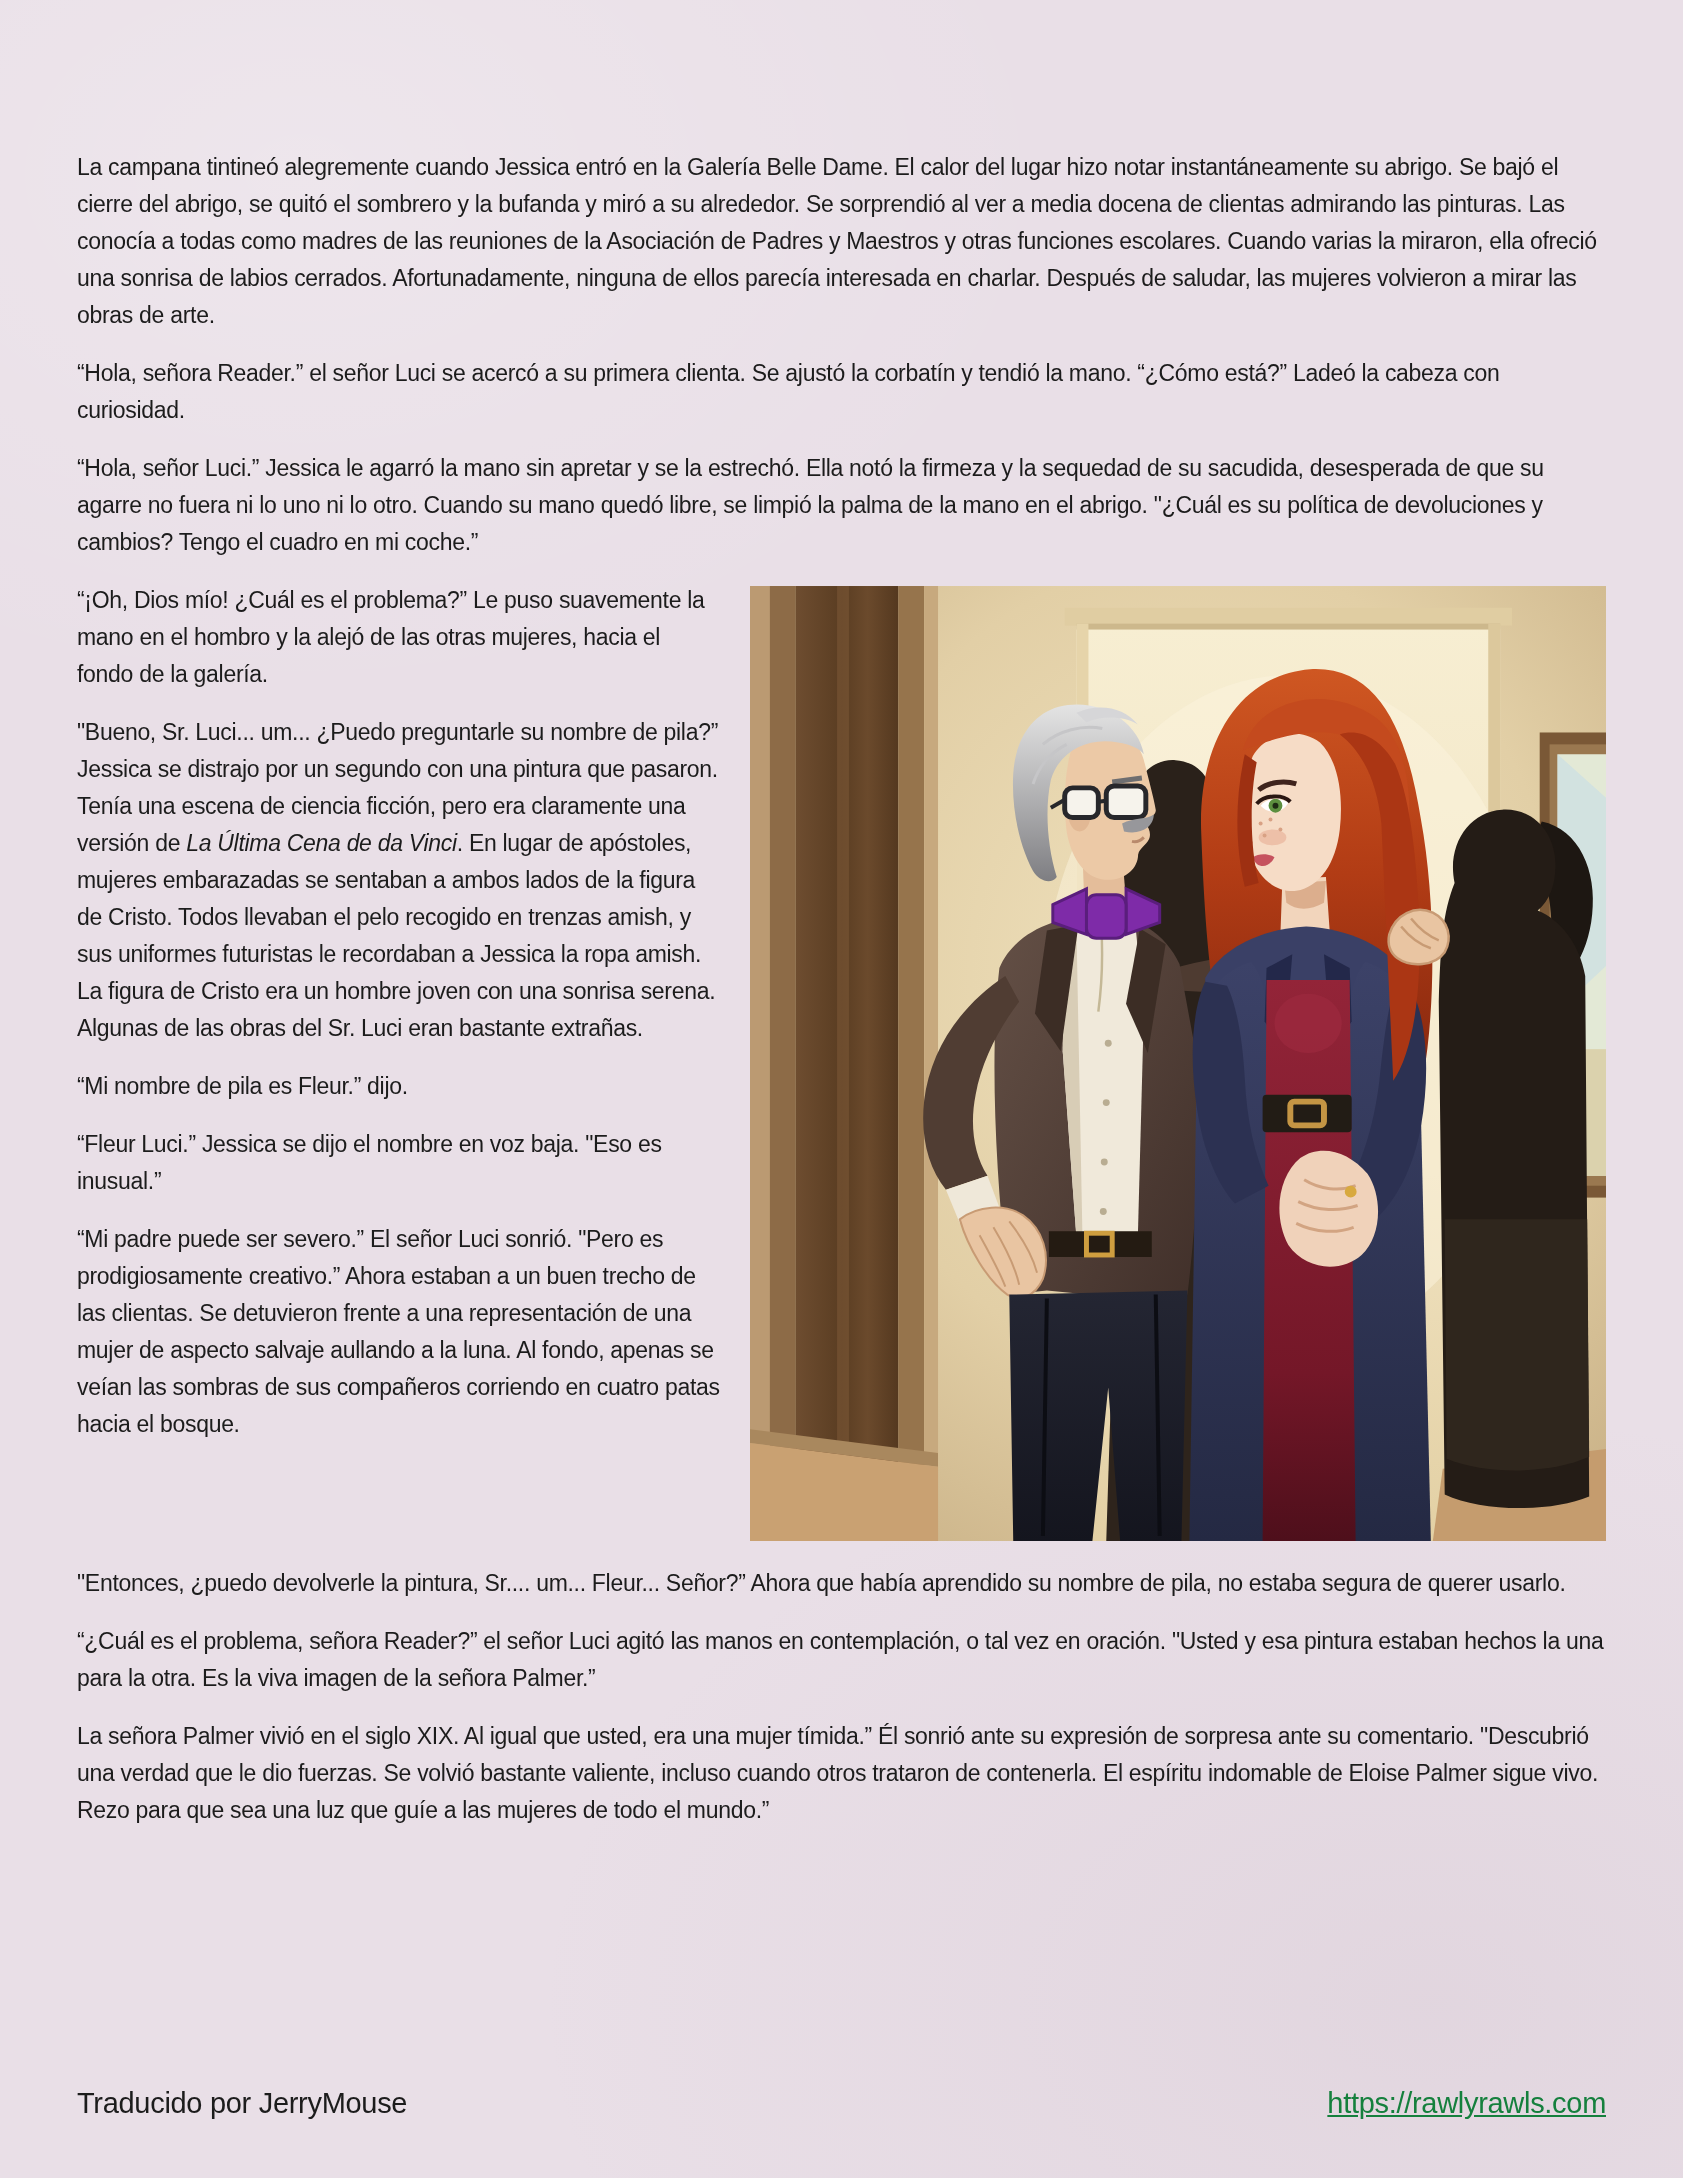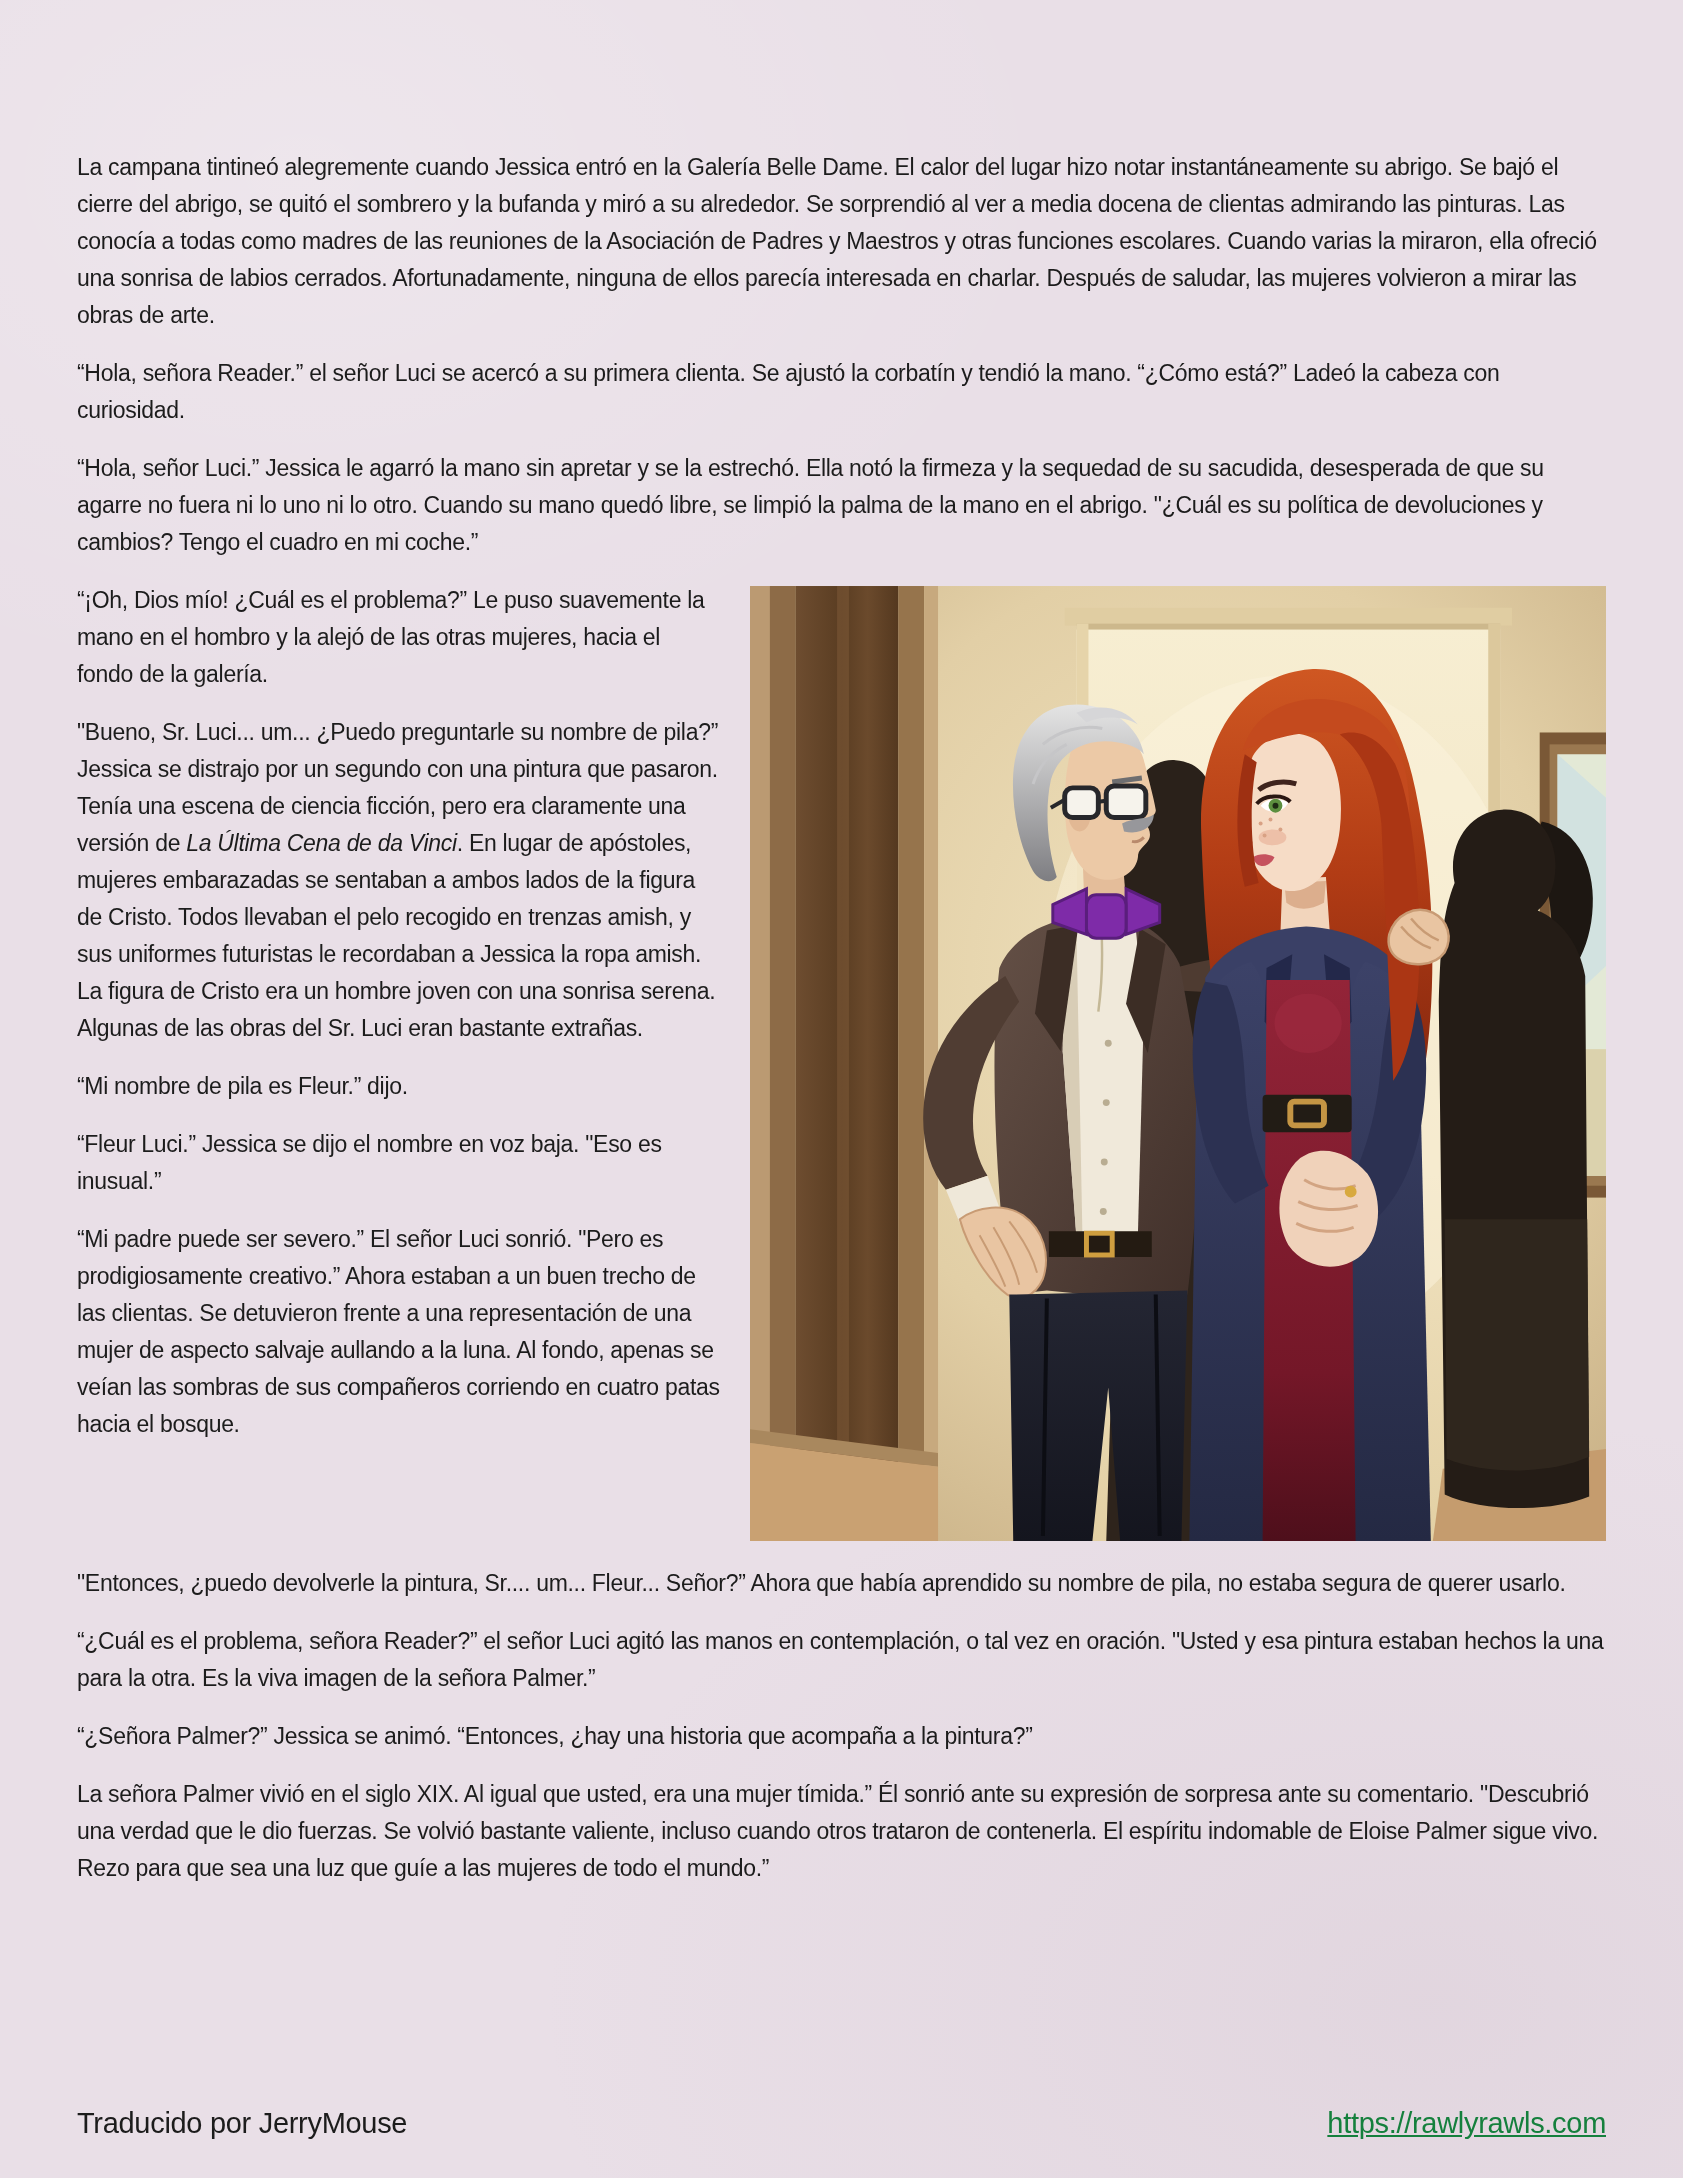--- a/index.html
+++ b/index.html
@@ -22,21 +22,21 @@
   .illus{
     float:right;width:856px;height:955px;
     margin:4px 0 24px 28px;padding:0;
     display:block;
   }
   .illus svg{display:block;}
   .clearit{clear:both;}
   .pagefooter{
     position:absolute;left:77px;right:77px;top:2085px;
     display:flex;align-items:flex-end;
-    font-size:29px;line-height:37px;letter-spacing:-0.3px;margin-top:20px;
+    font-size:29px;line-height:37px;letter-spacing:-0.3px;
   }
   .pagefooter .fl{flex:1;text-align:left;}
   .pagefooter .fc{flex:1;text-align:center;}
   .pagefooter .fr{flex:1;text-align:right;}
   a.sitelink{color:#15803d;text-decoration:underline;cursor:pointer;}
 </style>
 </head>
 <body>
 
 <div class="content">
@@ -234,21 +234,20 @@
   </figure>
 
   <p>“¡Oh, Dios mío! ¿Cuál es el problema?” Le puso suavemente la mano en el hombro y la alejó de las otras mujeres, hacia el fondo de la galería.</p>
   <p><span>"Bueno, Sr. Luci... um... ¿Puedo preguntarle su nombre de pila?” Jessica se distrajo por un segundo con una pintura que pasaron. Tenía una escena de ciencia ficción, pero era claramente una versión de </span><span class="italic">La Última Cena de da Vinci</span><span>. En lugar de apóstoles, mujeres embarazadas se sentaban a ambos lados de la figura de Cristo. Todos llevaban el pelo recogido en trenzas amish, y sus uniformes futuristas le recordaban a Jessica la ropa amish. La figura de Cristo era un hombre joven con una sonrisa serena. Algunas de las obras del Sr. Luci eran bastante extrañas.</span></p>
   <p>“Mi nombre de pila es Fleur.” dijo.</p>
   <p>“Fleur Luci.” Jessica se dijo el nombre en voz baja. "Eso es inusual.”</p>
   <p>“Mi padre puede ser severo.” El señor Luci sonrió. "Pero es prodigiosamente creativo.” Ahora estaban a un buen trecho de las clientas. Se detuvieron frente a una representación de una mujer de aspecto salvaje aullando a la luna. Al fondo, apenas se veían las sombras de sus compañeros corriendo en cuatro patas hacia el bosque.</p>
 
   <p class="clearit">"Entonces, ¿puedo devolverle la pintura, Sr.... um... Fleur... Señor?” Ahora que había aprendido su nombre de pila, no estaba segura de querer usarlo.</p>
   <p>“¿Cuál es el problema, señora Reader?” el señor Luci agitó las manos en contemplación, o tal vez en oración. "Usted y esa pintura estaban hechos la una para la otra. Es la viva imagen de la señora Palmer.”</p>
-  <p>“¿Señora Palmer?” Jessica se animó. “Entonces, ¿hay una historia que acompaña a la pintura?”</p>
   <p>La señora Palmer vivió en el siglo XIX. Al igual que usted, era una mujer tímida.” Él sonrió ante su expresión de sorpresa ante su comentario. "Descubrió una verdad que le dio fuerzas. Se volvió bastante valiente, incluso cuando otros trataron de contenerla. El espíritu indomable de Eloise Palmer sigue vivo. Rezo para que sea una luz que guíe a las mujeres de todo el mundo.”</p>
 </div>
 
 <div class="pagefooter">
   <span class="fl">Traducido por JerryMouse</span>
   <span class="fr"><a class="sitelink" href="#">https://rawlyrawls.com</a></span>
 </div>
 
 
 </body></html>

